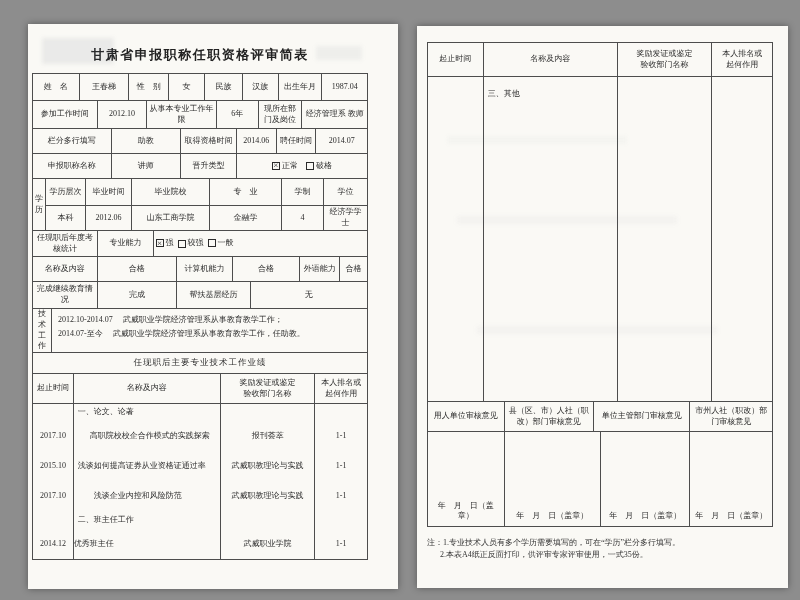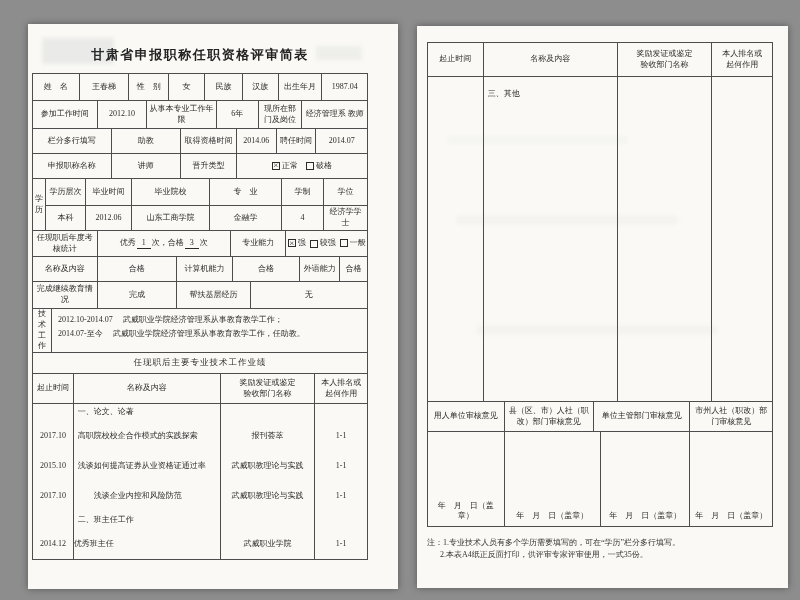--- a/index.html
+++ b/index.html
@@ -135,27 +135,20 @@
             <div class="cell" style="width:78px">山东工商学院</div>
             <div class="cell" style="width:72px">金融学</div>
             <div class="cell" style="width:42px">4</div>
             <div class="cell" style="width:44px">经济学学士</div>
           </div>
         </div>
       </div>
 
       <div class="frow bt" style="height:26px">
         <div class="cell" style="width:64px">任现职后年度考核统计</div>
-        <div class="cell" style="width:134px">
-          <span>优秀</span>
-            <span class="blank">1</span>
-            <span>次，合格</span>
-            <span class="blank">3</span>
-            <span>次</span>
-        </div>
         <div class="cell" style="width:56px">专业能力</div>
         <div class="cell" style="width:82px">
           <span class="opt" style="margin:0 2px">
             <span class="cb checked"></span>
             <span>强</span>
           </span>
           <span class="opt" style="margin:8px 2px">
             <span class="cb"></span>
             <span>较强</span>
           </span>
@@ -214,21 +207,21 @@
       </div>
 
       <div class="frow bt" style="height:18px">
         <div class="cell" style="width:40px"></div>
         <div class="cell lft" style="width:148px;padding-left:4px">一、论文、论著</div>
         <div class="cell" style="width:95px"></div>
         <div class="cell" style="width:53px"></div>
       </div>
       <div class="frow" style="height:30px">
         <div class="cell" style="width:40px">2017.10</div>
-        <div class="cell lft" style="width:148px;padding-left:4px">高职院校校企合作模式的实践探索</div>
+        <div class="cell lft" style="width:148px;padding-left:16px">高职院校校企合作模式的实践探索</div>
         <div class="cell" style="width:95px">报刊荟萃</div>
         <div class="cell" style="width:53px">1-1</div>
       </div>
       <div class="frow" style="height:30px">
         <div class="cell" style="width:40px">2015.10</div>
         <div class="cell lft" style="width:148px;padding-left:4px">浅谈如何提高证券从业资格证通过率</div>
         <div class="cell" style="width:95px">武威职教理论与实践</div>
         <div class="cell" style="width:53px">1-1</div>
       </div>
       <div class="frow" style="height:30px">

